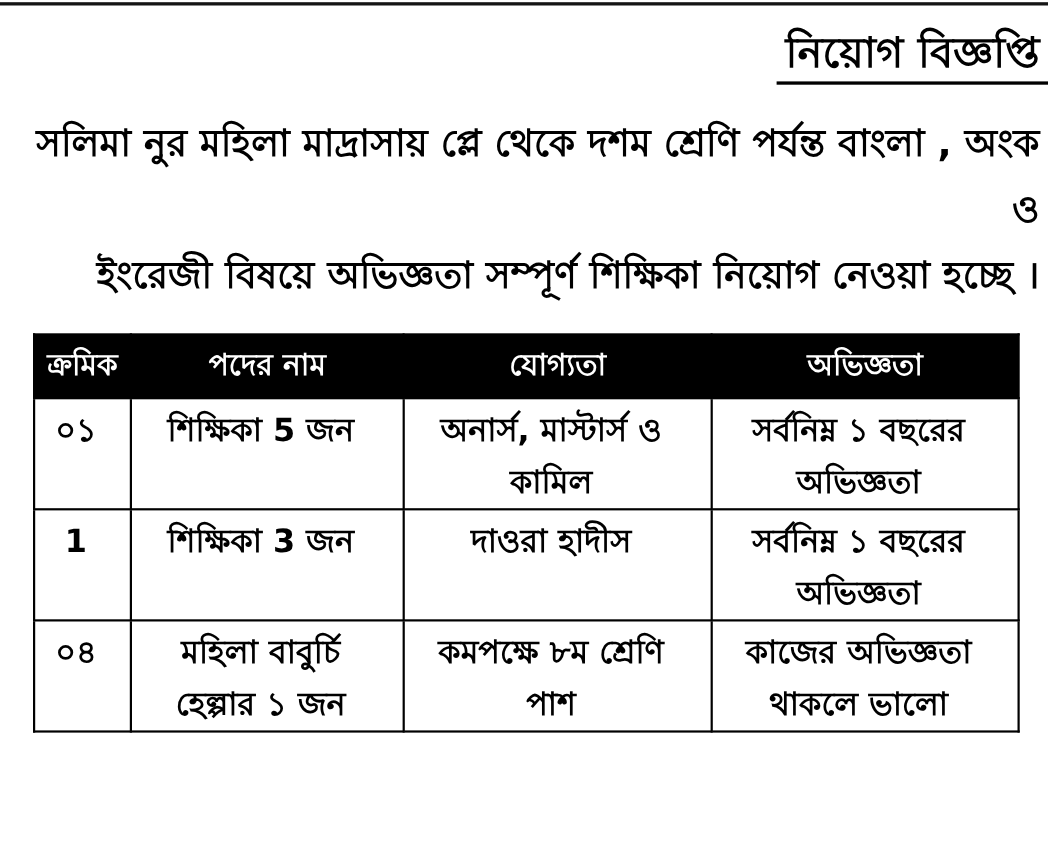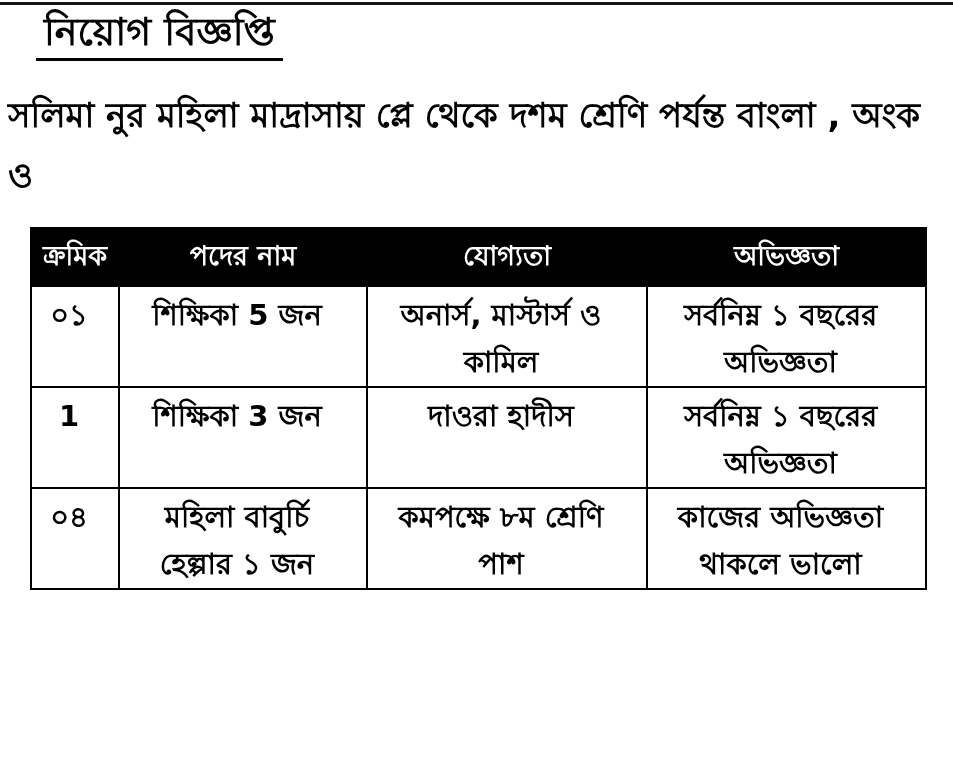--- a/index.html
+++ b/index.html
@@ -11,38 +11,38 @@
     color: #000000;
     overflow: hidden;
   }
   .top-rule {
     margin-top: 2px;
     height: 3px;
     background: #151515;
     width: 100%;
   }
   .title-wrap {
-    text-align: left;
-    margin-top: 2px;
+    text-align: right;
+    margin-top: 18px;
     padding-left: 36px;
   }
   .title {
     display: inline-block;
     font-size: 38px;
     font-weight: bold;
     line-height: 50px;
     border-bottom: 3px solid #000000;
     padding: 0 8px 1px 8px;
   }
   .intro {
     margin: 24px 8px 0 8px;
     font-size: 34px;
     font-weight: 600;
     line-height: 60px;
-    text-align: left;
+    text-align: right;
   }
   table.notice-table {
     border-collapse: collapse;
     table-layout: fixed;
     margin: 22px 28px 0 30px;
     width: 895px;
   }
   .notice-table col.c1 { width: 88px; }
   .notice-table col.c2 { width: 248px; }
   .notice-table col.c3 { width: 280px; }
@@ -73,20 +73,21 @@
 <body>
 
 <div class="top-rule"></div>
 
 <div class="title-wrap">
   <div class="title">নিয়োগ বিজ্ঞপ্তি</div>
 </div>
 
 <div class="intro">
   <div>সলিমা নুর মহিলা মাদ্রাসায় প্লে থেকে দশম শ্রেণি পর্যন্ত বাংলা , অংক ও</div>
+  <div>ইংরেজী বিষয়ে অভিজ্ঞতা সম্পূর্ণ শিক্ষিকা নিয়োগ নেওয়া হচ্ছে ।</div>
 </div>
 
 <table class="notice-table">
   <colgroup>
     <col class="c1">
       <col class="c2">
       <col class="c3">
       <col class="c4">
   </colgroup>
   <thead>

